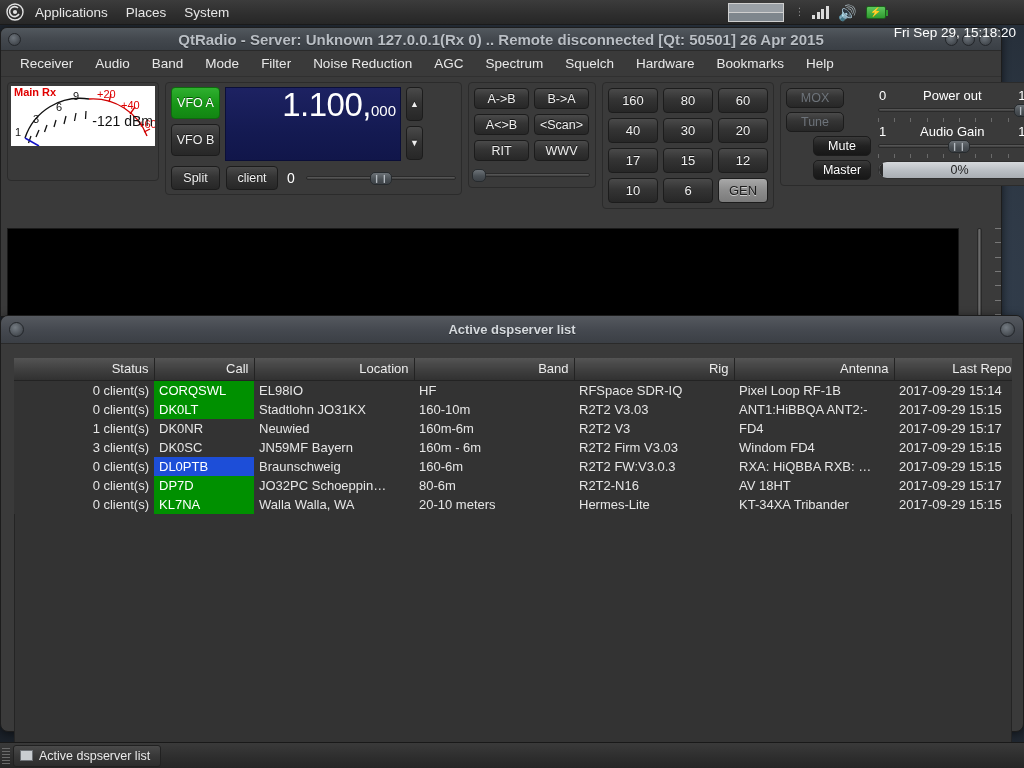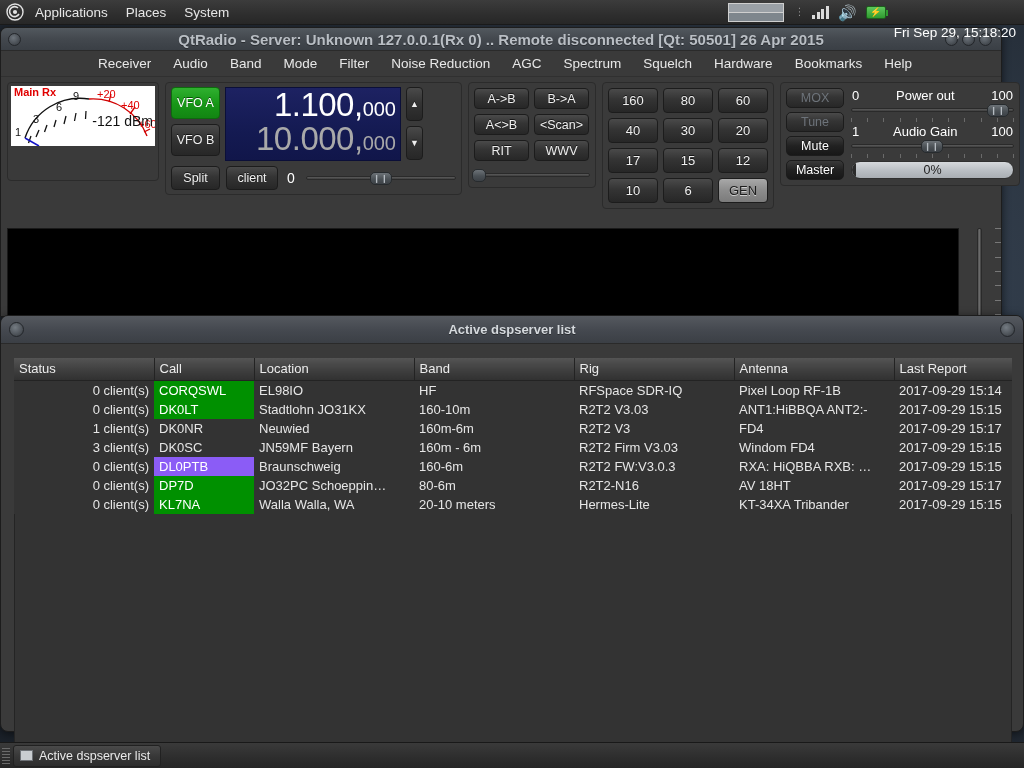--- a/index.html
+++ b/index.html
@@ -76,21 +76,20 @@
     width: 13px; height: 13px; border-radius: 50%;
     background: radial-gradient(circle at 40% 35%, #6e757c, #44494f 70%, #2c3035);
     border: 1px solid #23262a; margin-right: 4px;
   }
   .tb-left { margin-left: 7px; }
   .tb-right-group { margin-left: auto; display: flex; padding-right: 5px; }
   .menubar {
     height: 26px; display: flex; align-items: center;
     padding-left: 8px; background: #3a3a3a;
     border-bottom: 1px solid #303030;
-    justify-content: center;
   }
   .menu-item { color: #e8e8e8; font-size: 13.5px; padding: 0 11px; cursor: default; }
 
   
   .control-strip {
     display: flex; padding: 5px 6px 4px 6px; gap: 6px; align-items: flex-start;
   }
   .panel-box {
     background: #3a3a3a; border: 1px solid #2b2b2b; border-radius: 4px;
     padding: 4px;
@@ -125,34 +124,35 @@
     background: linear-gradient(#2fb02f, #179617 55%, #128512);
     border-color: #0d6b0d; color: #fff; text-shadow: 0 -1px 0 #0a4d0a;
   }
   .btn.light {
     background: linear-gradient(#a8a8a8, #8c8c8c 50%, #7b7b7b);
     color: #1c1c1c; text-shadow: 0 1px 0 #cfcfcf;
   }
   .btn.dark-flat {
     background: linear-gradient(#3a3a3a, #212121 50%, #171717);
     color: #ffffff;
+    margin-left: 27px;
   }
   .btn.disabled { color: #6d737a; text-shadow: none; }
   .vfo-btn { width: 49px; height: 32px; }
   #freq-display {
     width: 176px; height: 74px;
     background: linear-gradient(#1d2262, #141a52 60%, #11164a);
     border: 1px solid #0b0f38;
     position: relative; overflow: hidden;
   }
   .freq-line { position: absolute; right: 4px; white-space: nowrap; }
   .freq-a { top: -2px; }
   .freq-b { top: 32px; }
   .freq-big { font-size: 33px; letter-spacing: -0.5px; }
-  .freq-small { font-size: 20px; }
+  .freq-small { font-size: 15px; }
   .freq-a .freq-big, .freq-a .freq-small { color: #ffffff; }
   .freq-b .freq-big, .freq-b .freq-small { color: #a9a9a9; }
   .updown-col { display: flex; flex-direction: column; gap: 5px; }
   .ud-btn { width: 17px; height: 34px; font-size: 9px; }
   .split-row { display: flex; gap: 6px; align-items: center; }
   #slider-row { display: flex; align-items: center; gap: 8px; margin-top: 4px; }
   .slider-val { color: #ffffff; font-size: 14px; width: 14px; text-align: center; }
   .hslider { position: relative; height: 14px; display: flex; align-items: center; }
   .hslider .trk {
     height: 4px; width: 100%; border-radius: 2px;
@@ -223,21 +223,21 @@
     background: radial-gradient(circle at 40% 35%, #757c83, #474c52 70%, #2e3237);
     border: 1px solid #23262a;
   }
   table.dsp {
     width: 1011px; border-collapse: collapse; table-layout: fixed;
   }
   table.dsp th {
     background: linear-gradient(#545454, #3f3f3f 55%, #313131);
     border-right: 1px solid #232323; border-bottom: 1px solid #232323;
     color: #ececec; font-size: 13px; font-weight: normal;
-    text-align: left; padding: 3px 5px; height: 22px;
+    text-align: right; padding: 3px 5px; height: 22px;
   }
   table.dsp td {
     color: #e6e6e6; font-size: 13px; padding: 2px 5px;
     height: 19px; white-space: nowrap; overflow: hidden; text-overflow: ellipsis;
   }
   table.dsp tr { background: #333333; }
   td.status-cell { text-align: right; padding-right: 16px; }
   td.call-cell.hl { background: #009000; color: #ffffff; }
   #table-body-bg {
     position: absolute; left: 13px; top: 64px; width: 998px; height: 610px;
@@ -369,23 +369,20 @@
 
     <div class="panel-box" style="padding:4px 5px;">
       <div id="vfo-box">
         <div class="vfo-col">
           <div class="btn green vfo-btn">VFO A</div>
           <div class="btn vfo-btn">VFO B</div>
         </div>
         <div id="freq-display">
           <div class="freq-line freq-a">
             <span class="freq-big">1.100,</span><span class="freq-small">000</span>
-          </div>
-          <div class="freq-line freq-b">
-            <span class="freq-big">10.000,</span><span class="freq-small">000</span>
           </div>
         </div>
         <div class="updown-col">
           <div class="btn ud-btn">▲</div>
           <div class="btn ud-btn">▼</div>
         </div>
       </div>
       <div class="split-row" style="margin-top:5px">
         <div class="btn vfo-btn" style="width:49px;height:24px">Split</div>
         <div class="btn" style="width:52px;height:24px">client</div>
@@ -575,21 +572,21 @@
             <td class="status-cell">3 client(s)</td>
             <td class="call-cell">DK0SC</td>
             <td class="">JN59MF Bayern</td>
             <td class="">160m - 6m</td>
             <td class="">R2T2 Firm V3.03</td>
             <td class="">Windom FD4</td>
             <td class="">2017-09-29 15:15</td>
           </tr>
           <tr>
             <td class="status-cell">0 client(s)</td>
-            <td class="call-cell hl" style="background: #8b5cf6; margin-left: 24px;">DL0PTB</td>
+            <td class="call-cell hl" style="background: #1d4ed8; margin-left: 24px;">DL0PTB</td>
             <td class="">Braunschweig</td>
             <td class="">160-6m</td>
             <td class="">R2T2 FW:V3.0.3</td>
             <td class="">RXA: HiQBBA RXB: …</td>
             <td class="">2017-09-29 15:15</td>
           </tr>
           <tr>
             <td class="status-cell">0 client(s)</td>
             <td class="call-cell hl" style="background: rgb(0, 144, 0);">DP7D</td>
             <td class="">JO32PC Schoeppin…</td>

